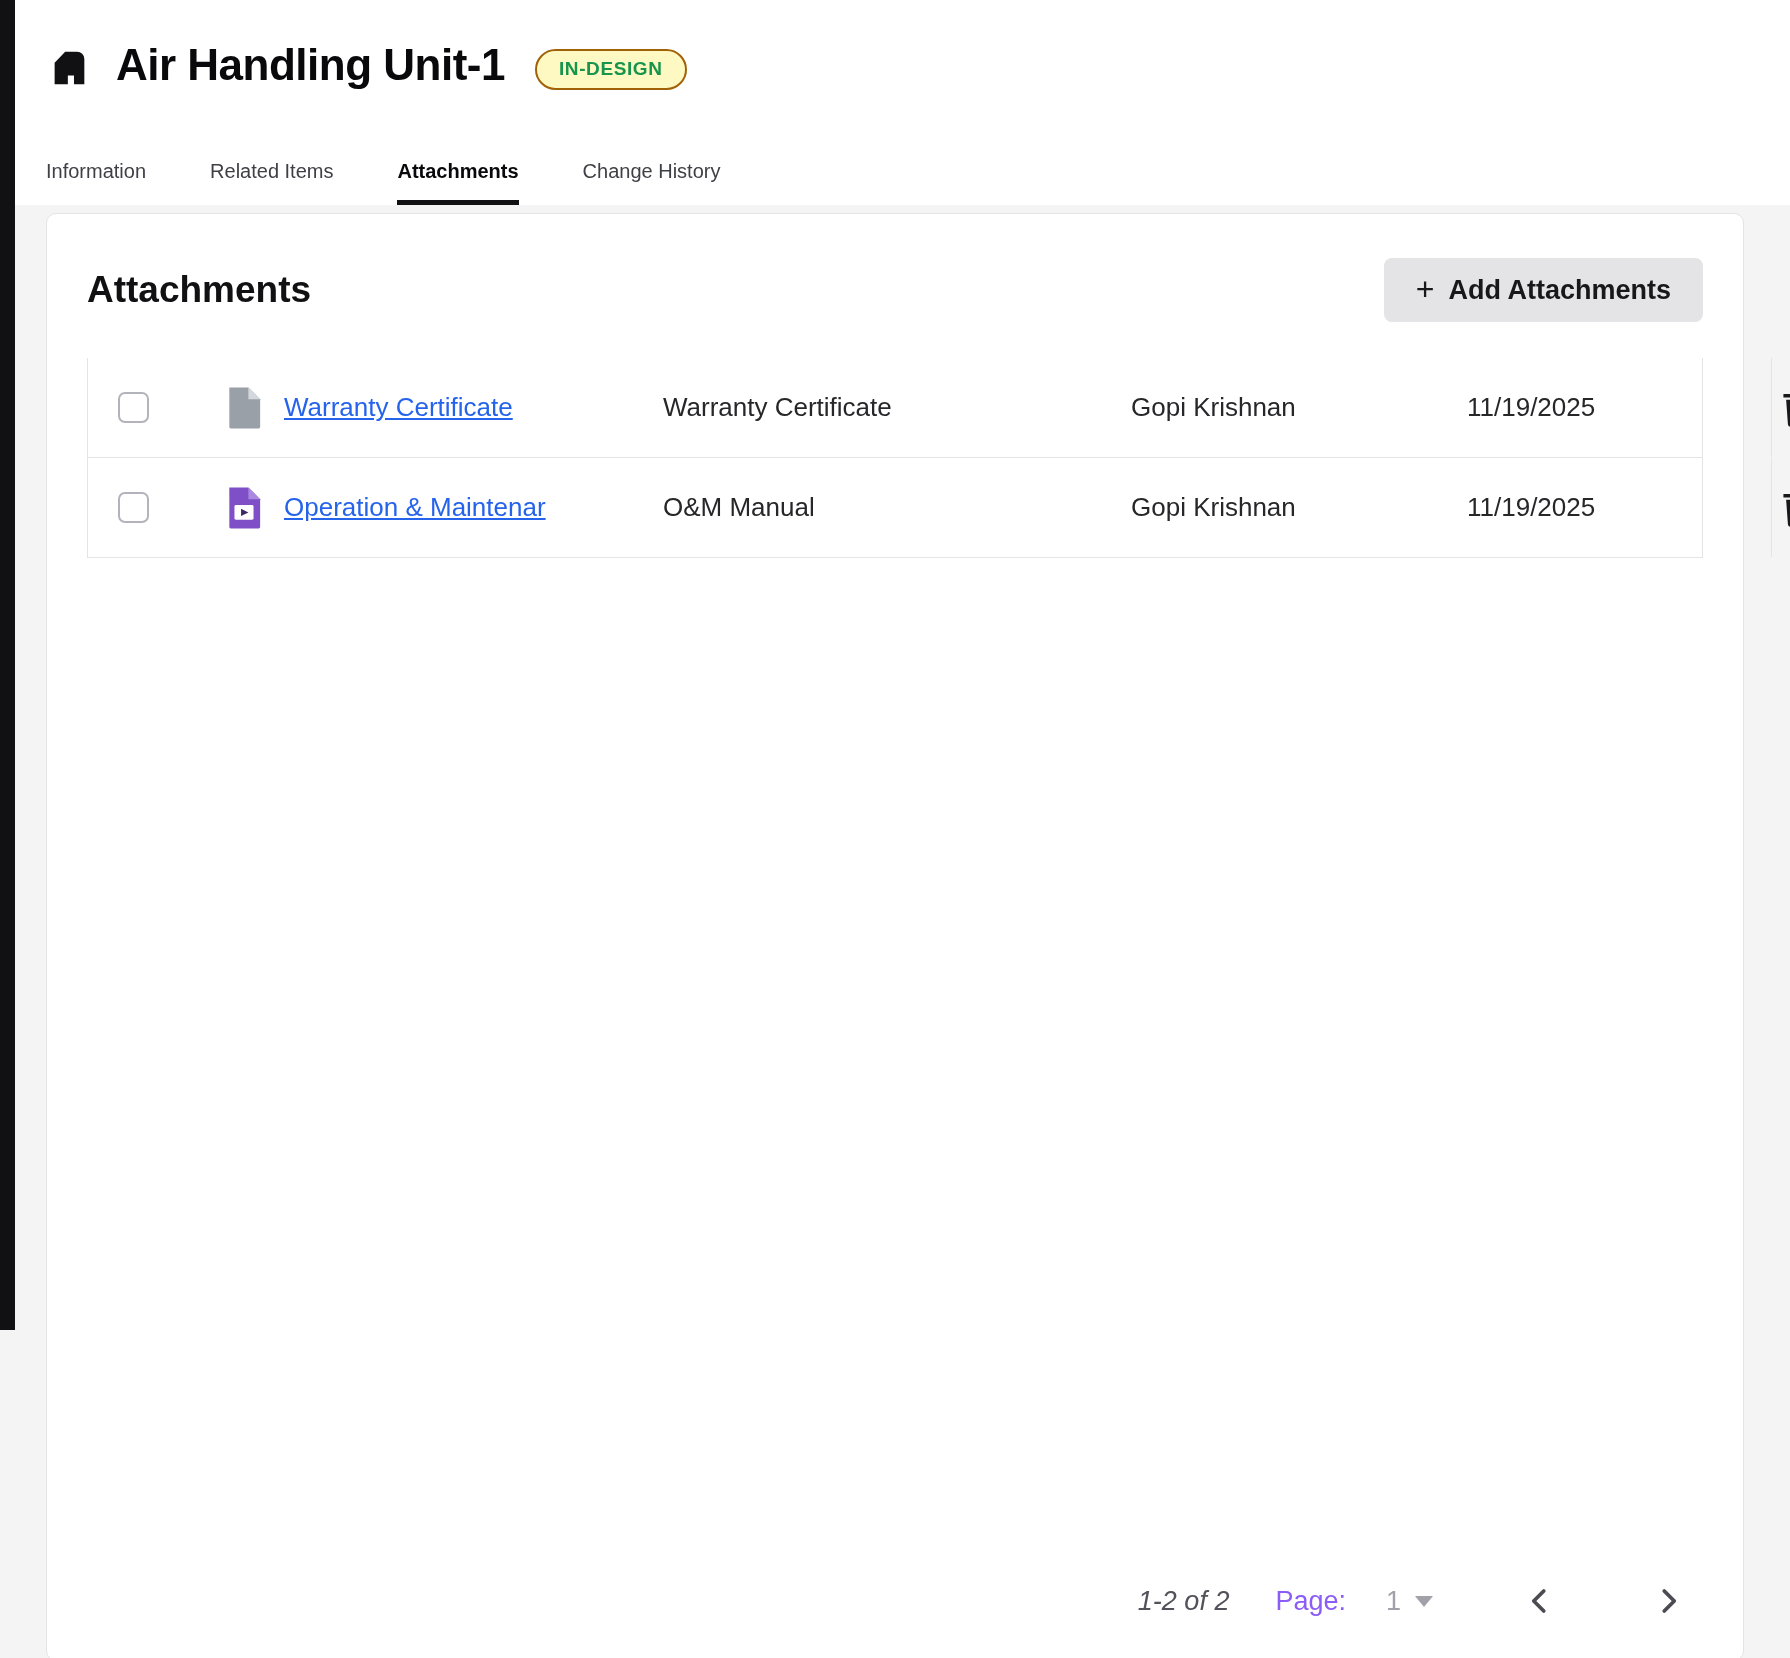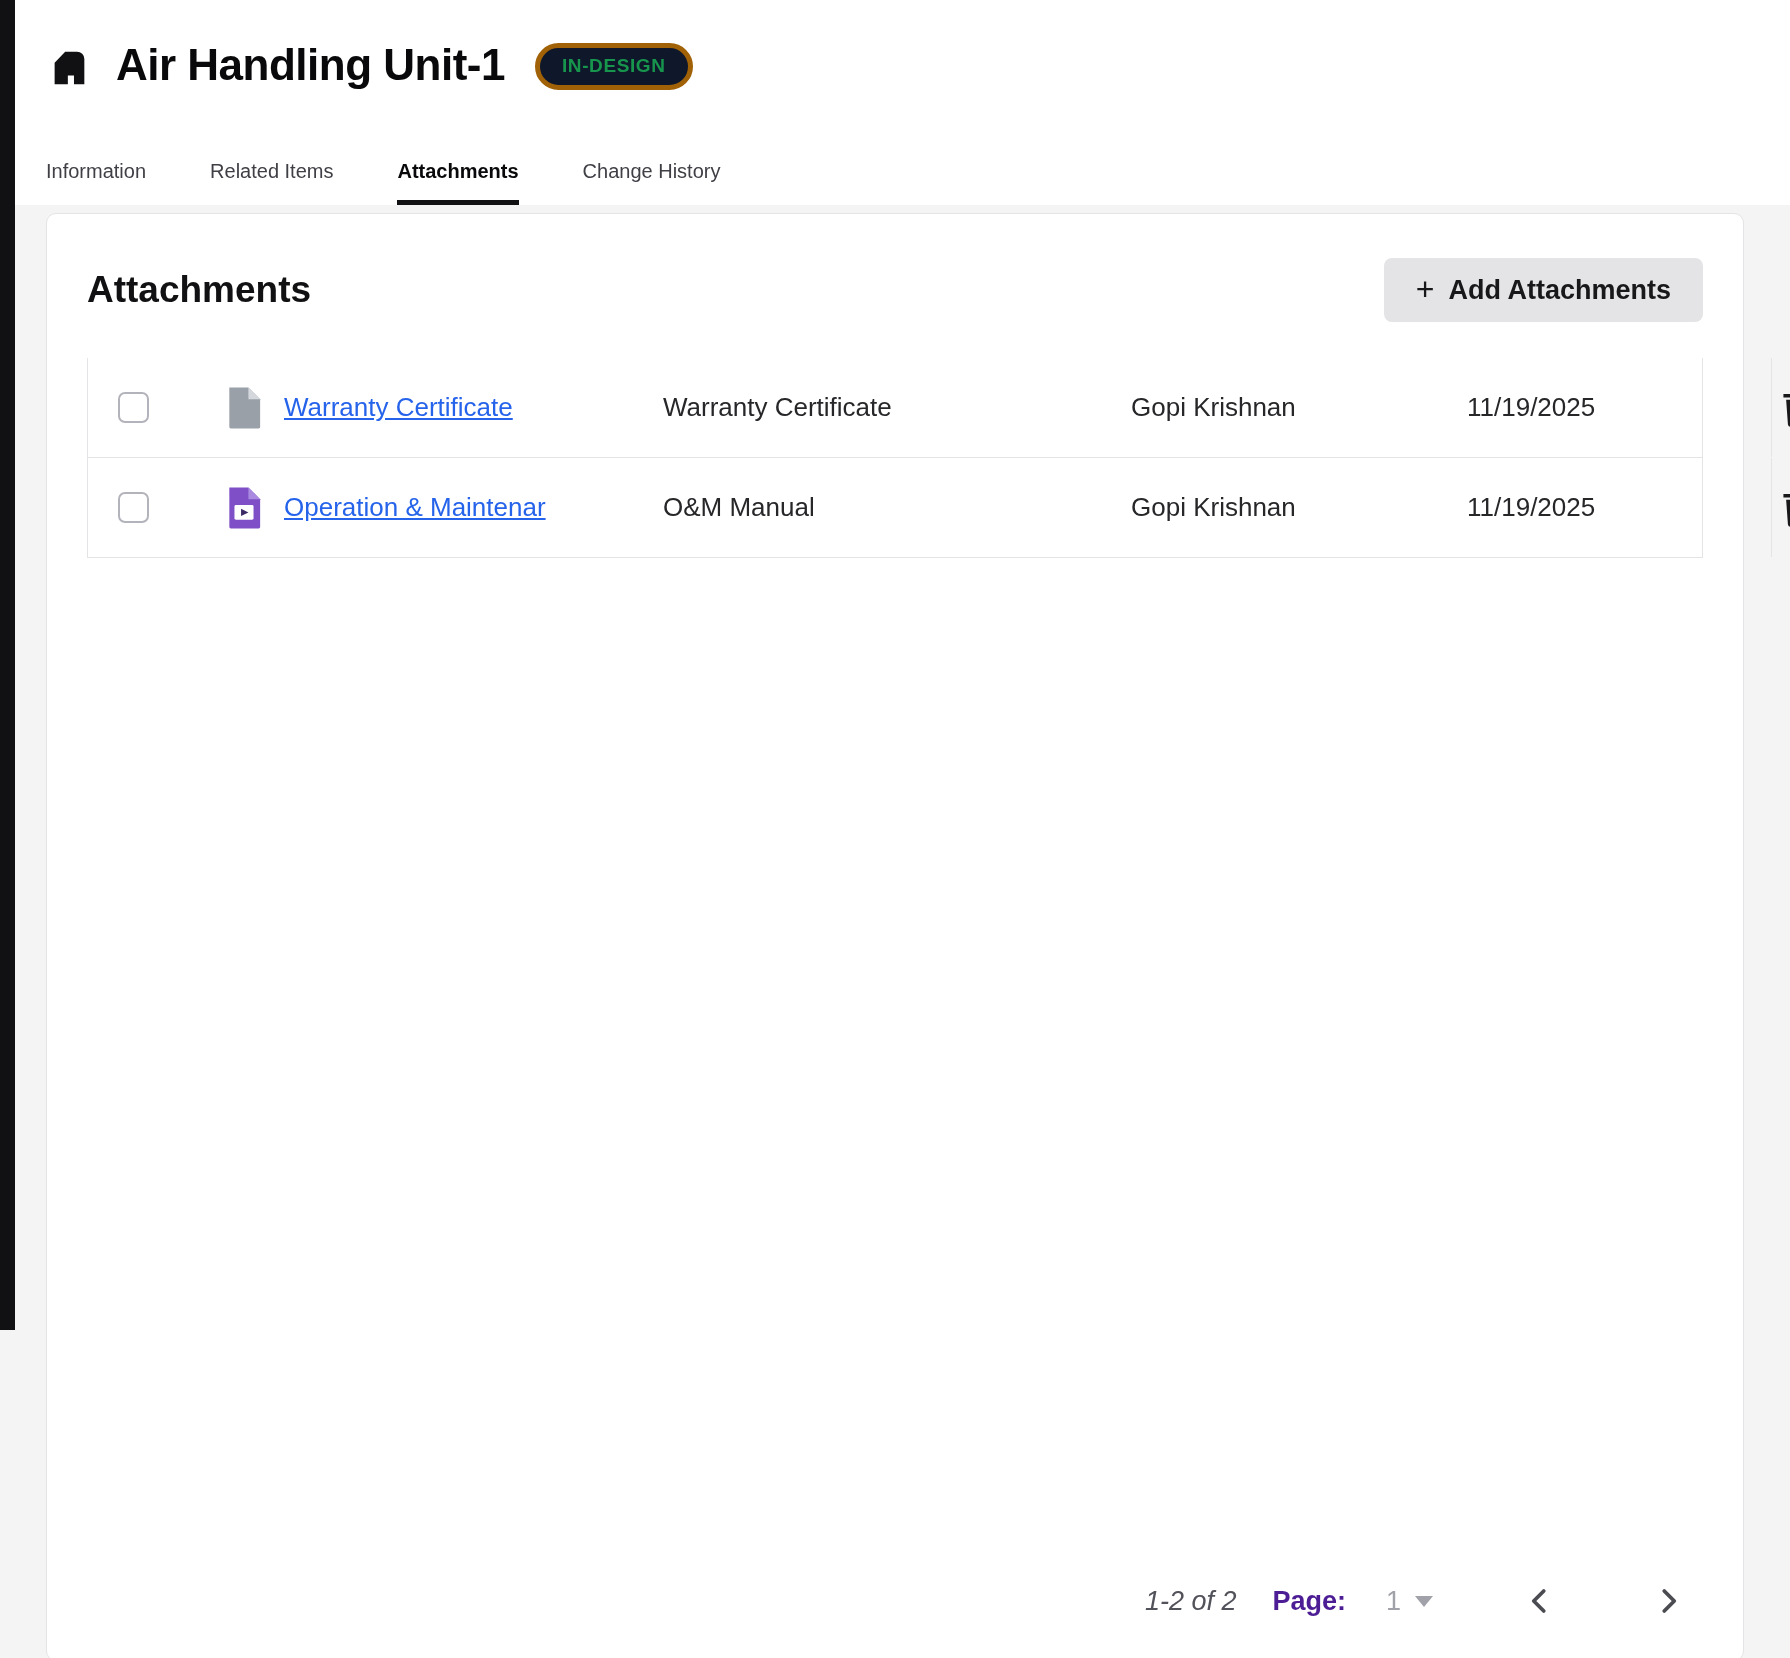--- a/index.html
+++ b/index.html
@@ -41,22 +41,22 @@
     font-weight: 700;
     margin: 0;
     color: #09090b;
     letter-spacing: -0.5px;
   }
   .status-badge {
     font-size: 19px;
     font-weight: 700;
     letter-spacing: 0.6px;
     color: #17954d;
-    background: #0f172a;
-    border: 5px solid #a16207;
+    background: #fef9c3;
+    border: 2px solid #a16207;
     border-radius: 999px;
     padding: 7px 22px 8px 22px;
     margin-left: 6px;
   }
   .tab-bar {
     display: flex;
     gap: 64px;
     margin-top: 34px;
   }
   .tab {
@@ -200,23 +200,23 @@
     padding: 20px 14px 0 0;
   }
   .range-label {
     font-style: italic;
     color: #52525b;
     font-size: 27px;
     text-align: center;
   }
   .page-label {
     font-size: 27px;
-    color: #4c1d95;
-    font-weight: 700;
-    margin-left: 36px;
+    color: #8b5cf6;
+    font-weight: 400;
+    margin-left: 46px;
   }
   .page-select {
     display: inline-flex;
     align-items: center;
     gap: 14px;
     margin-left: 40px;
     color: #a1a1aa;
     font-size: 27px;
     cursor: pointer;
   }

